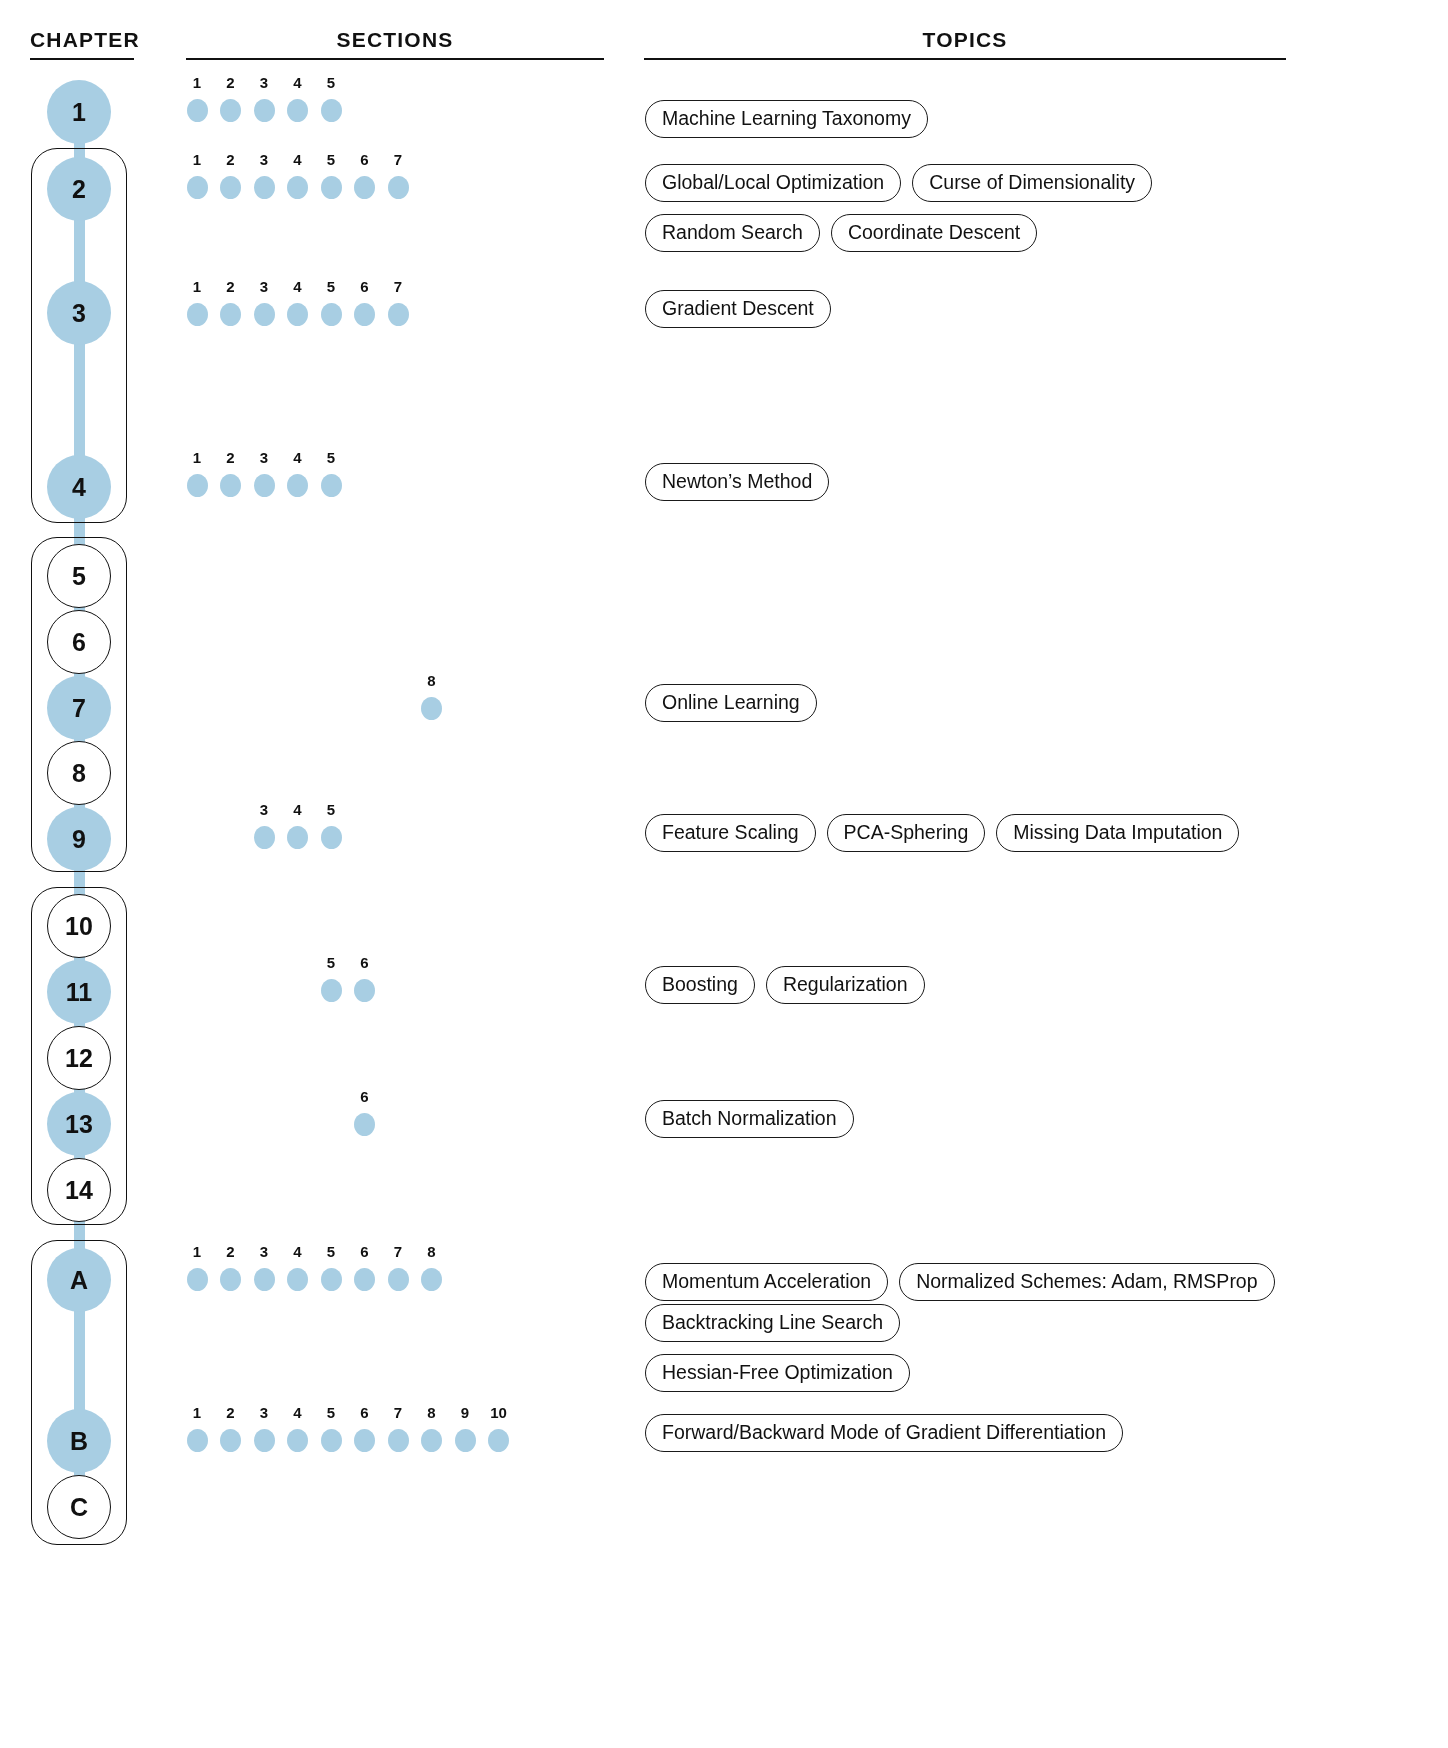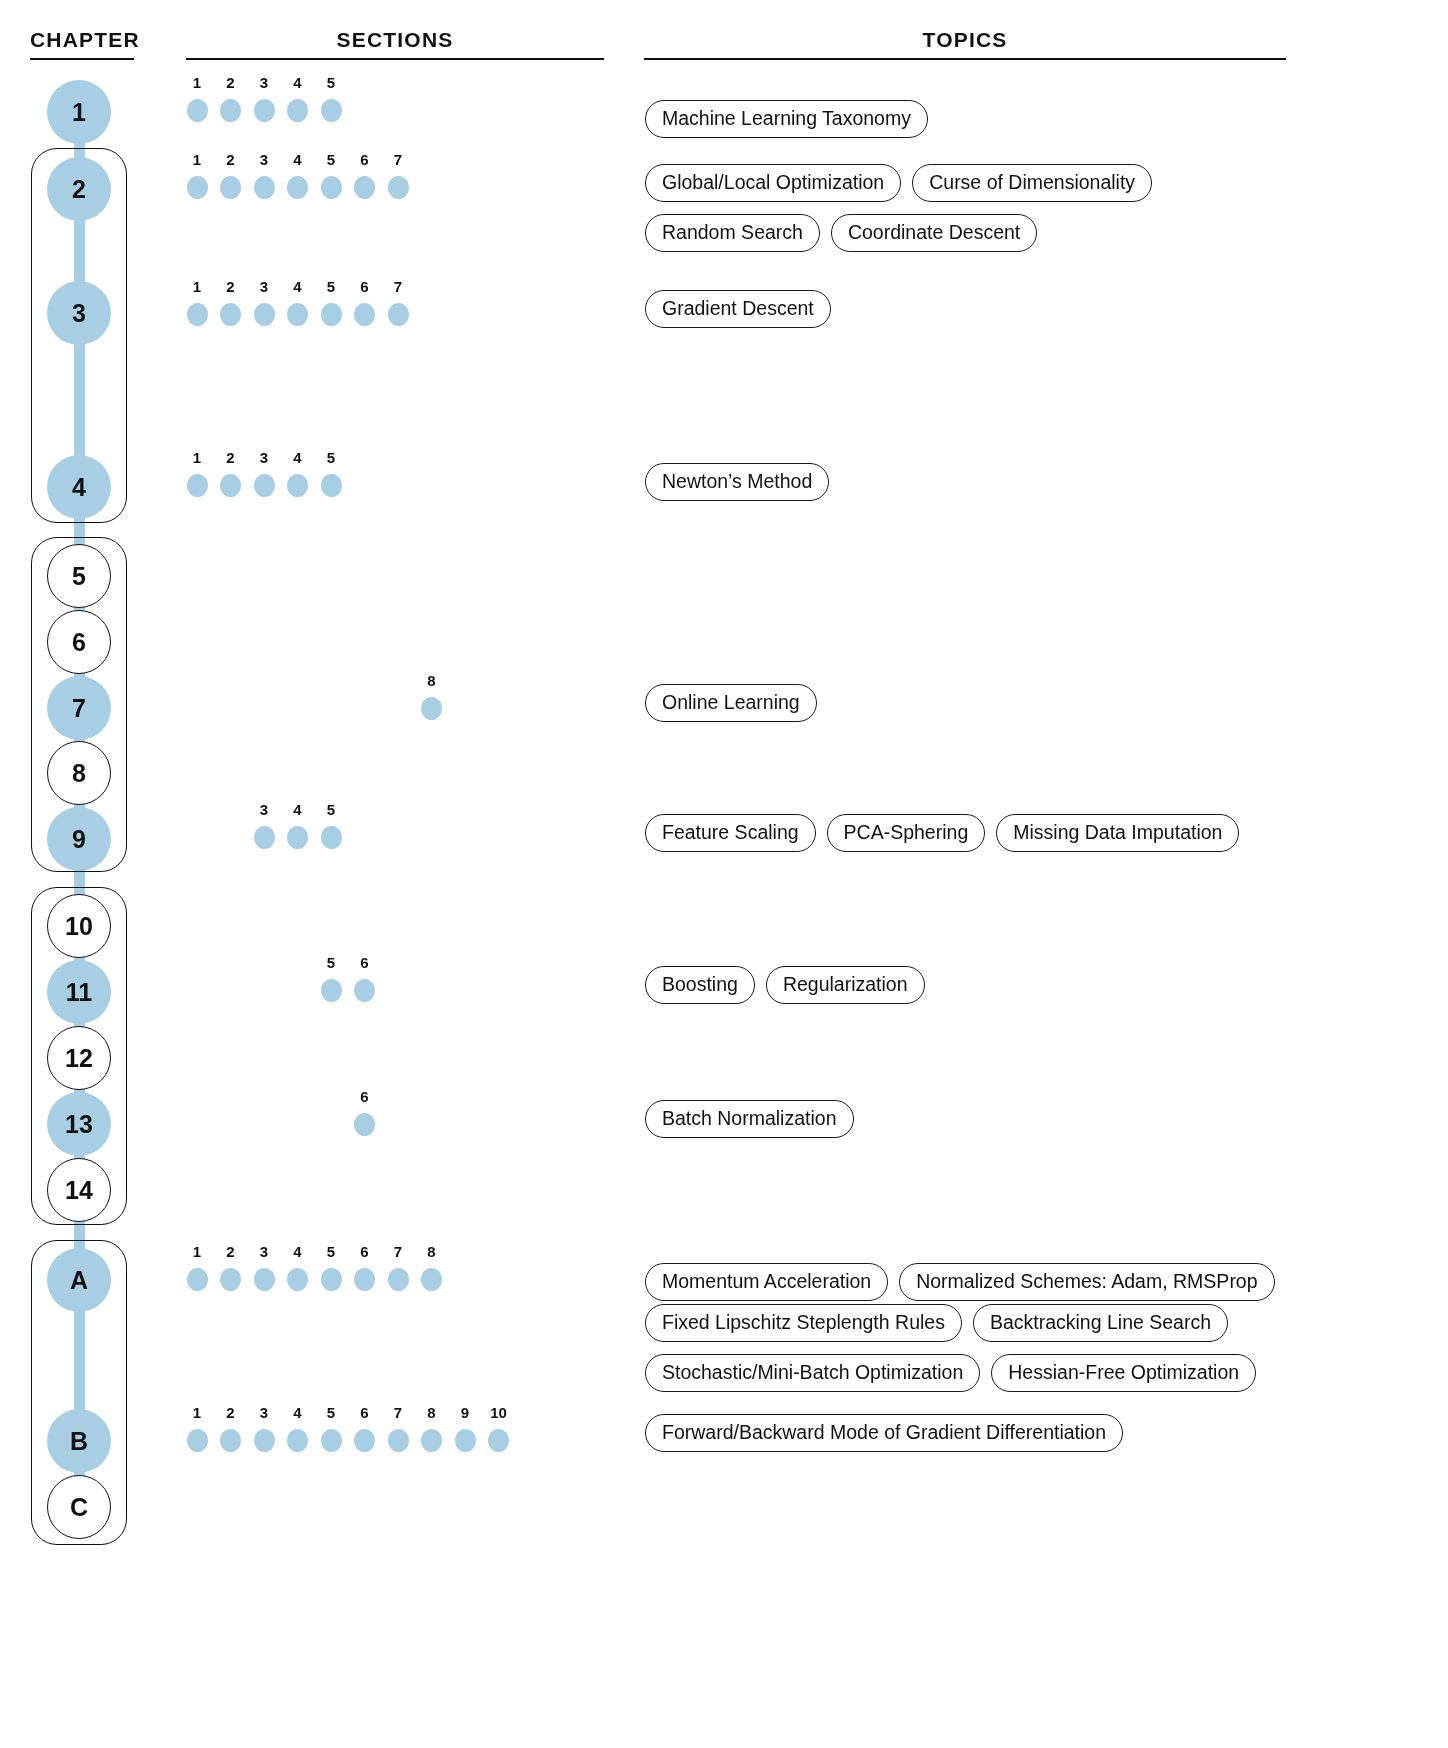--- a/index.html
+++ b/index.html
@@ -423,23 +423,21 @@
       <div class="topic-pill">Regularization</div>
     </div>
     <div class="topic-row" style="top: 1100px;">
       <div class="topic-pill">Batch Normalization</div>
     </div>
     <div class="topic-row" style="top: 1254px; margin-top: 9px;">
       <div class="topic-pill">Momentum Acceleration</div>
       <div class="topic-pill">Normalized Schemes: Adam, RMSProp</div>
     </div>
     <div class="topic-row" style="top: 1304px;">
-      <div class="topic-pill">Fixed Lipschitz Steplength Rules</div>
       <div class="topic-pill">Backtracking Line Search</div>
     </div>
     <div class="topic-row" style="top: 1354px;">
-      <div class="topic-pill">Stochastic/Mini-Batch Optimization</div>
       <div class="topic-pill">Hessian-Free Optimization</div>
     </div>
     <div class="topic-row" style="top: 1414px;">
       <div class="topic-pill">Forward/Backward Mode of Gradient Differentiation</div>
     </div>
   </div>
 
 </body></html>

